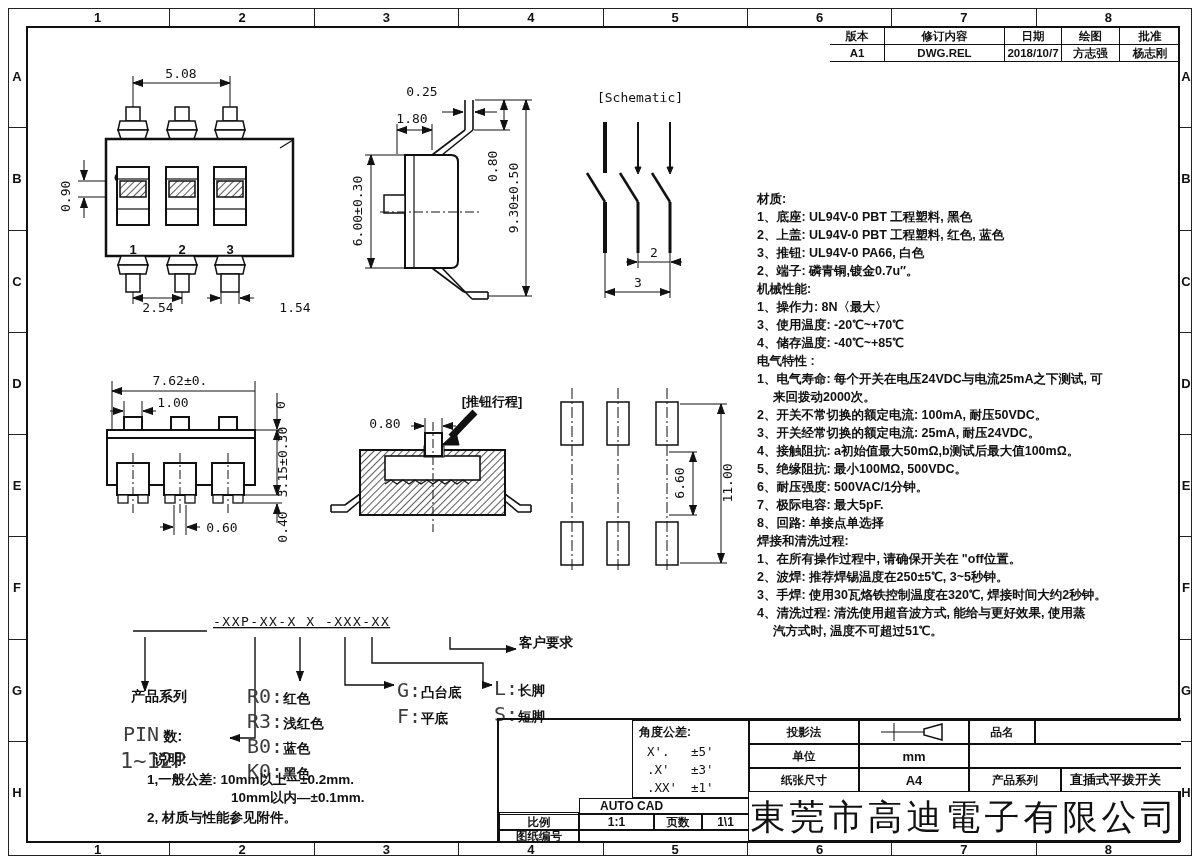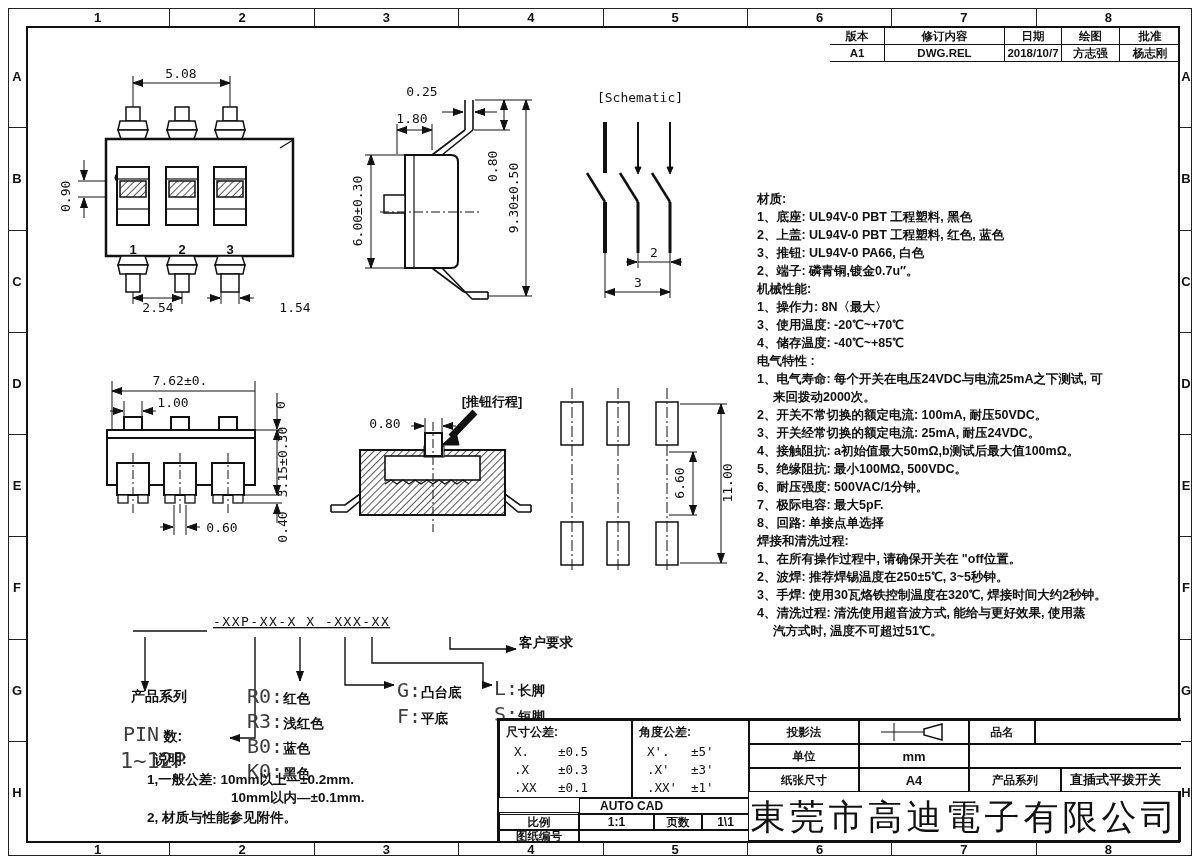--- a/index.html
+++ b/index.html
@@ -427,35 +427,20 @@
     <div>8、回路: 单接点单选择</div>
     <div>焊接和清洗过程:</div>
     <div>1、在所有操作过程中, 请确保开关在 "off位置。</div>
     <div>2、波焊: 推荐焊锡温度在250±5℃, 3~5秒钟。</div>
     <div>3、手焊: 使用30瓦烙铁控制温度在320℃, 焊接时间大约2秒钟。</div>
     <div>4、清洗过程: 清洗使用超音波方式, 能给与更好效果, 使用蒸</div>
     <div class="indent">汽方式时, 温度不可超过51℃。</div>
   </div>
 
   <div class="abs tb">
-    <div class="cell tolbox" style="left:0;top:0;width:133px;height:78px">
-      <div class="t">尺寸公差:</div>
-      <div class="tolrow">
-          <span>X.</span>
-          <span>±0.5</span>
-        </div>
-      <div class="tolrow">
-          <span>.X</span>
-          <span>±0.3</span>
-        </div>
-      <div class="tolrow">
-          <span>.XX</span>
-          <span>±0.1</span>
-        </div>
-    </div>
     <div class="cell tolbox" style="left:133px;top:0;width:117px;height:78px">
       <div class="t">角度公差:</div>
       <div class="tolrow">
           <span>X'.</span>
           <span>±5'</span>
         </div>
       <div class="tolrow">
           <span>.X'</span>
           <span>±3'</span>
         </div>

